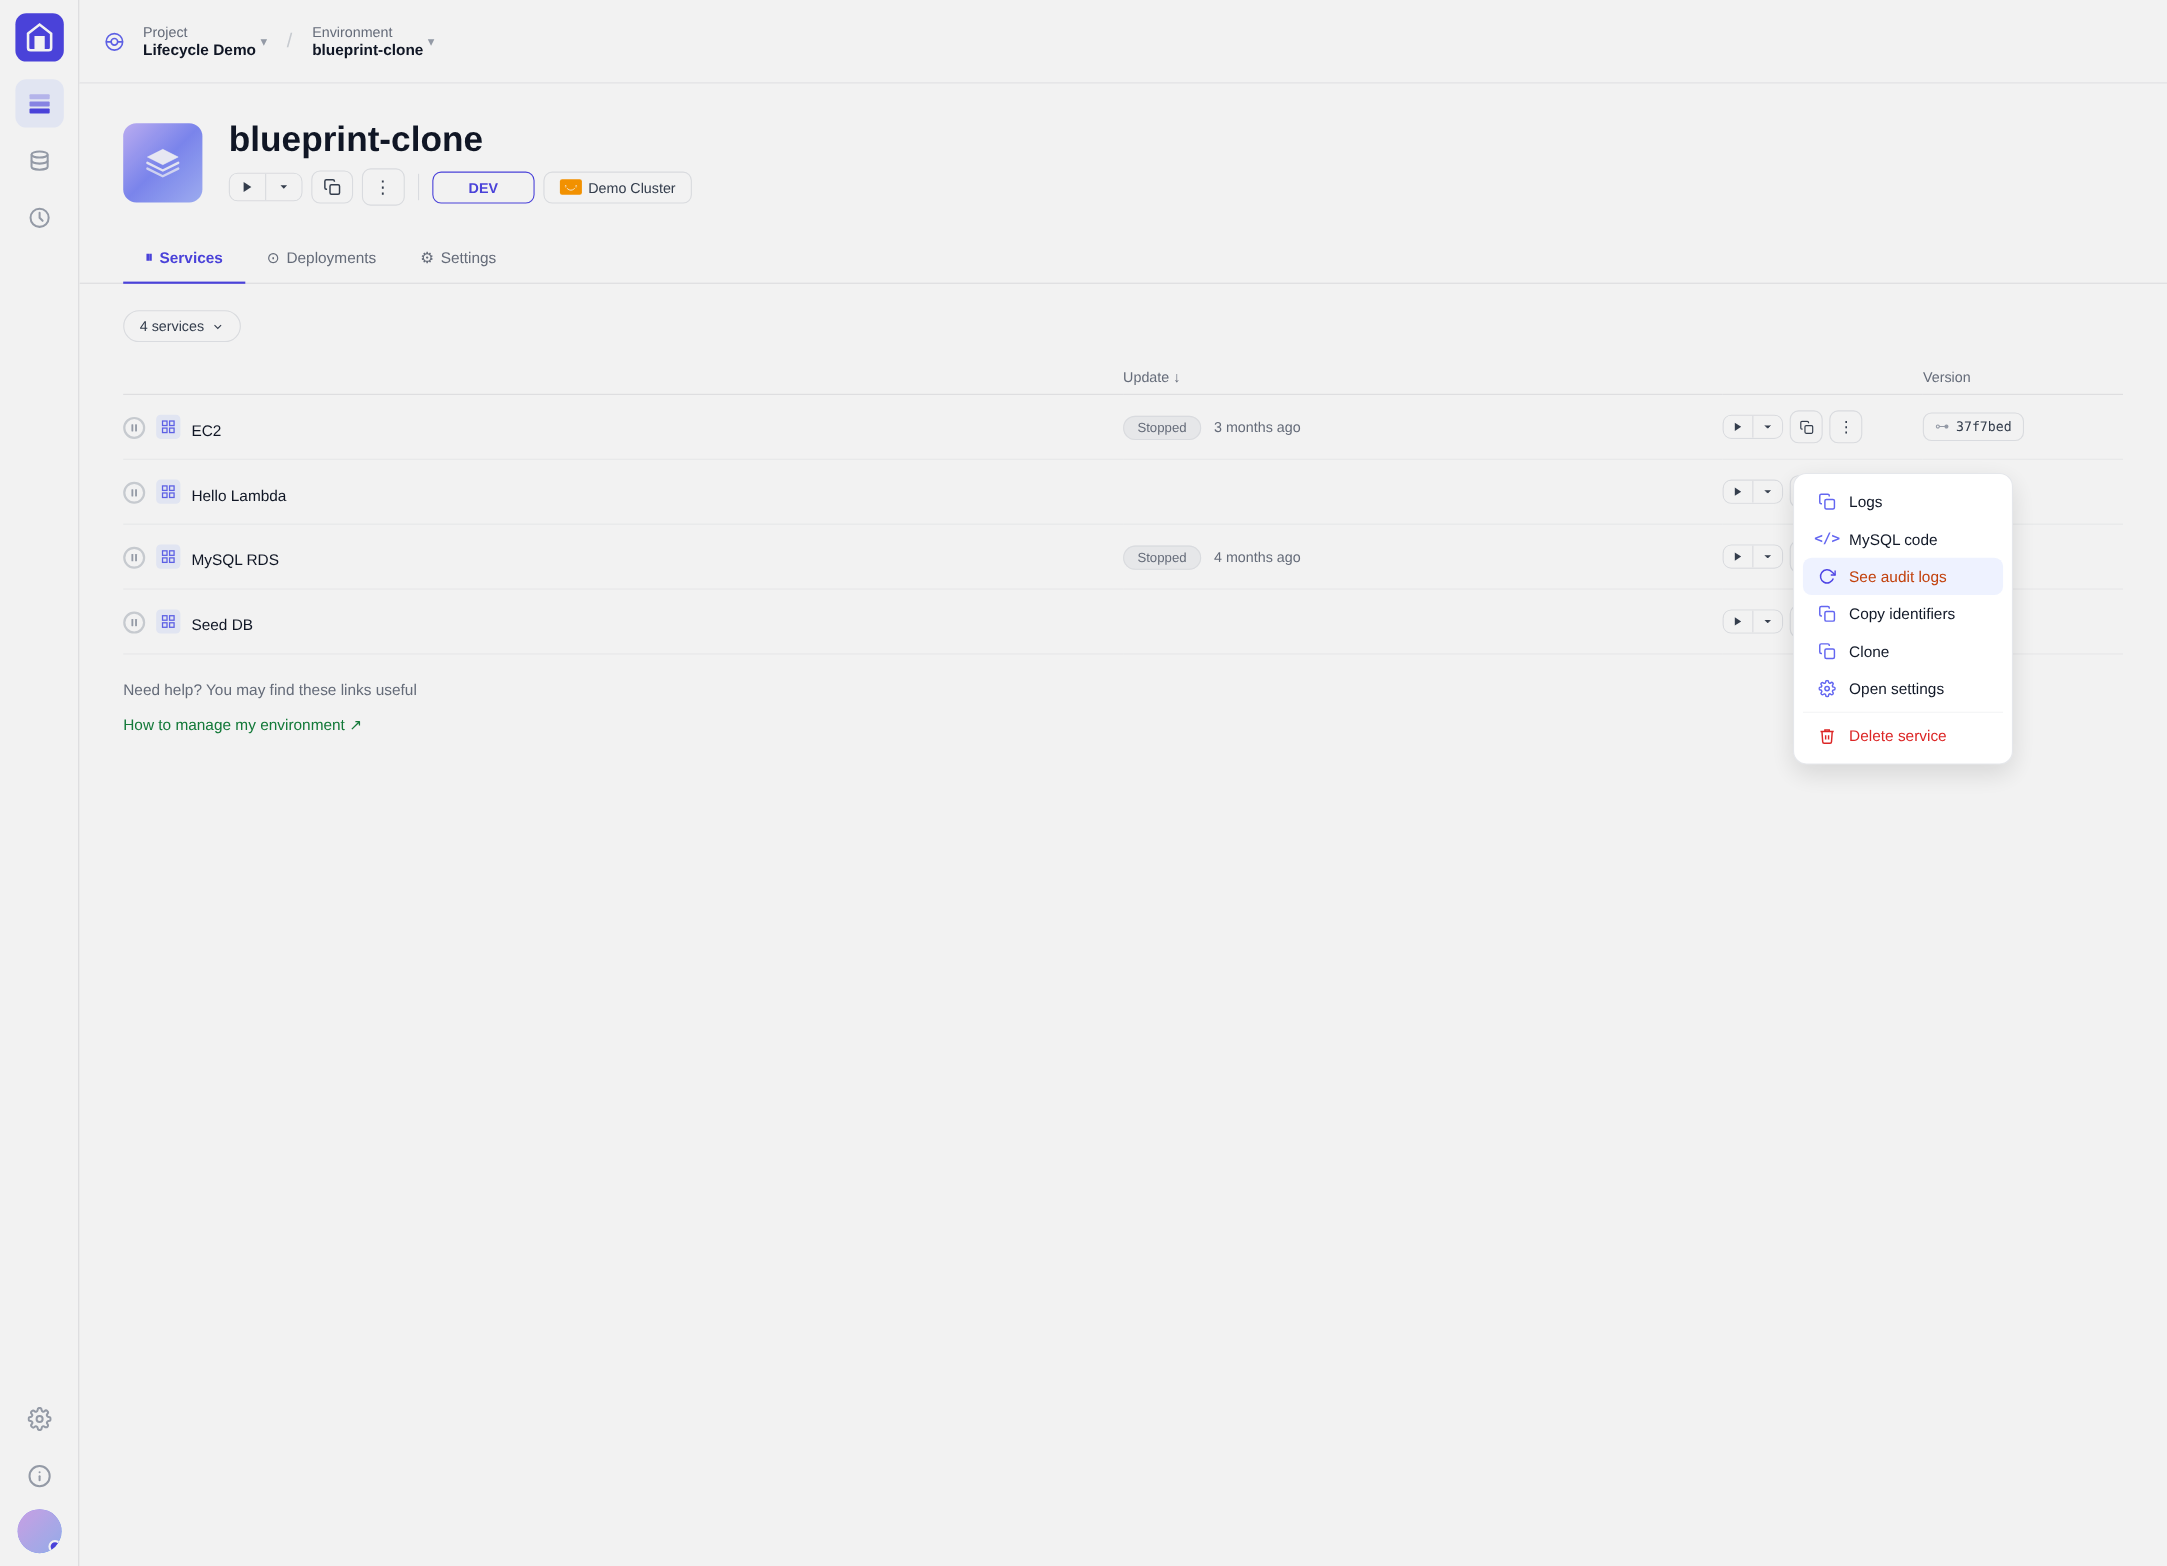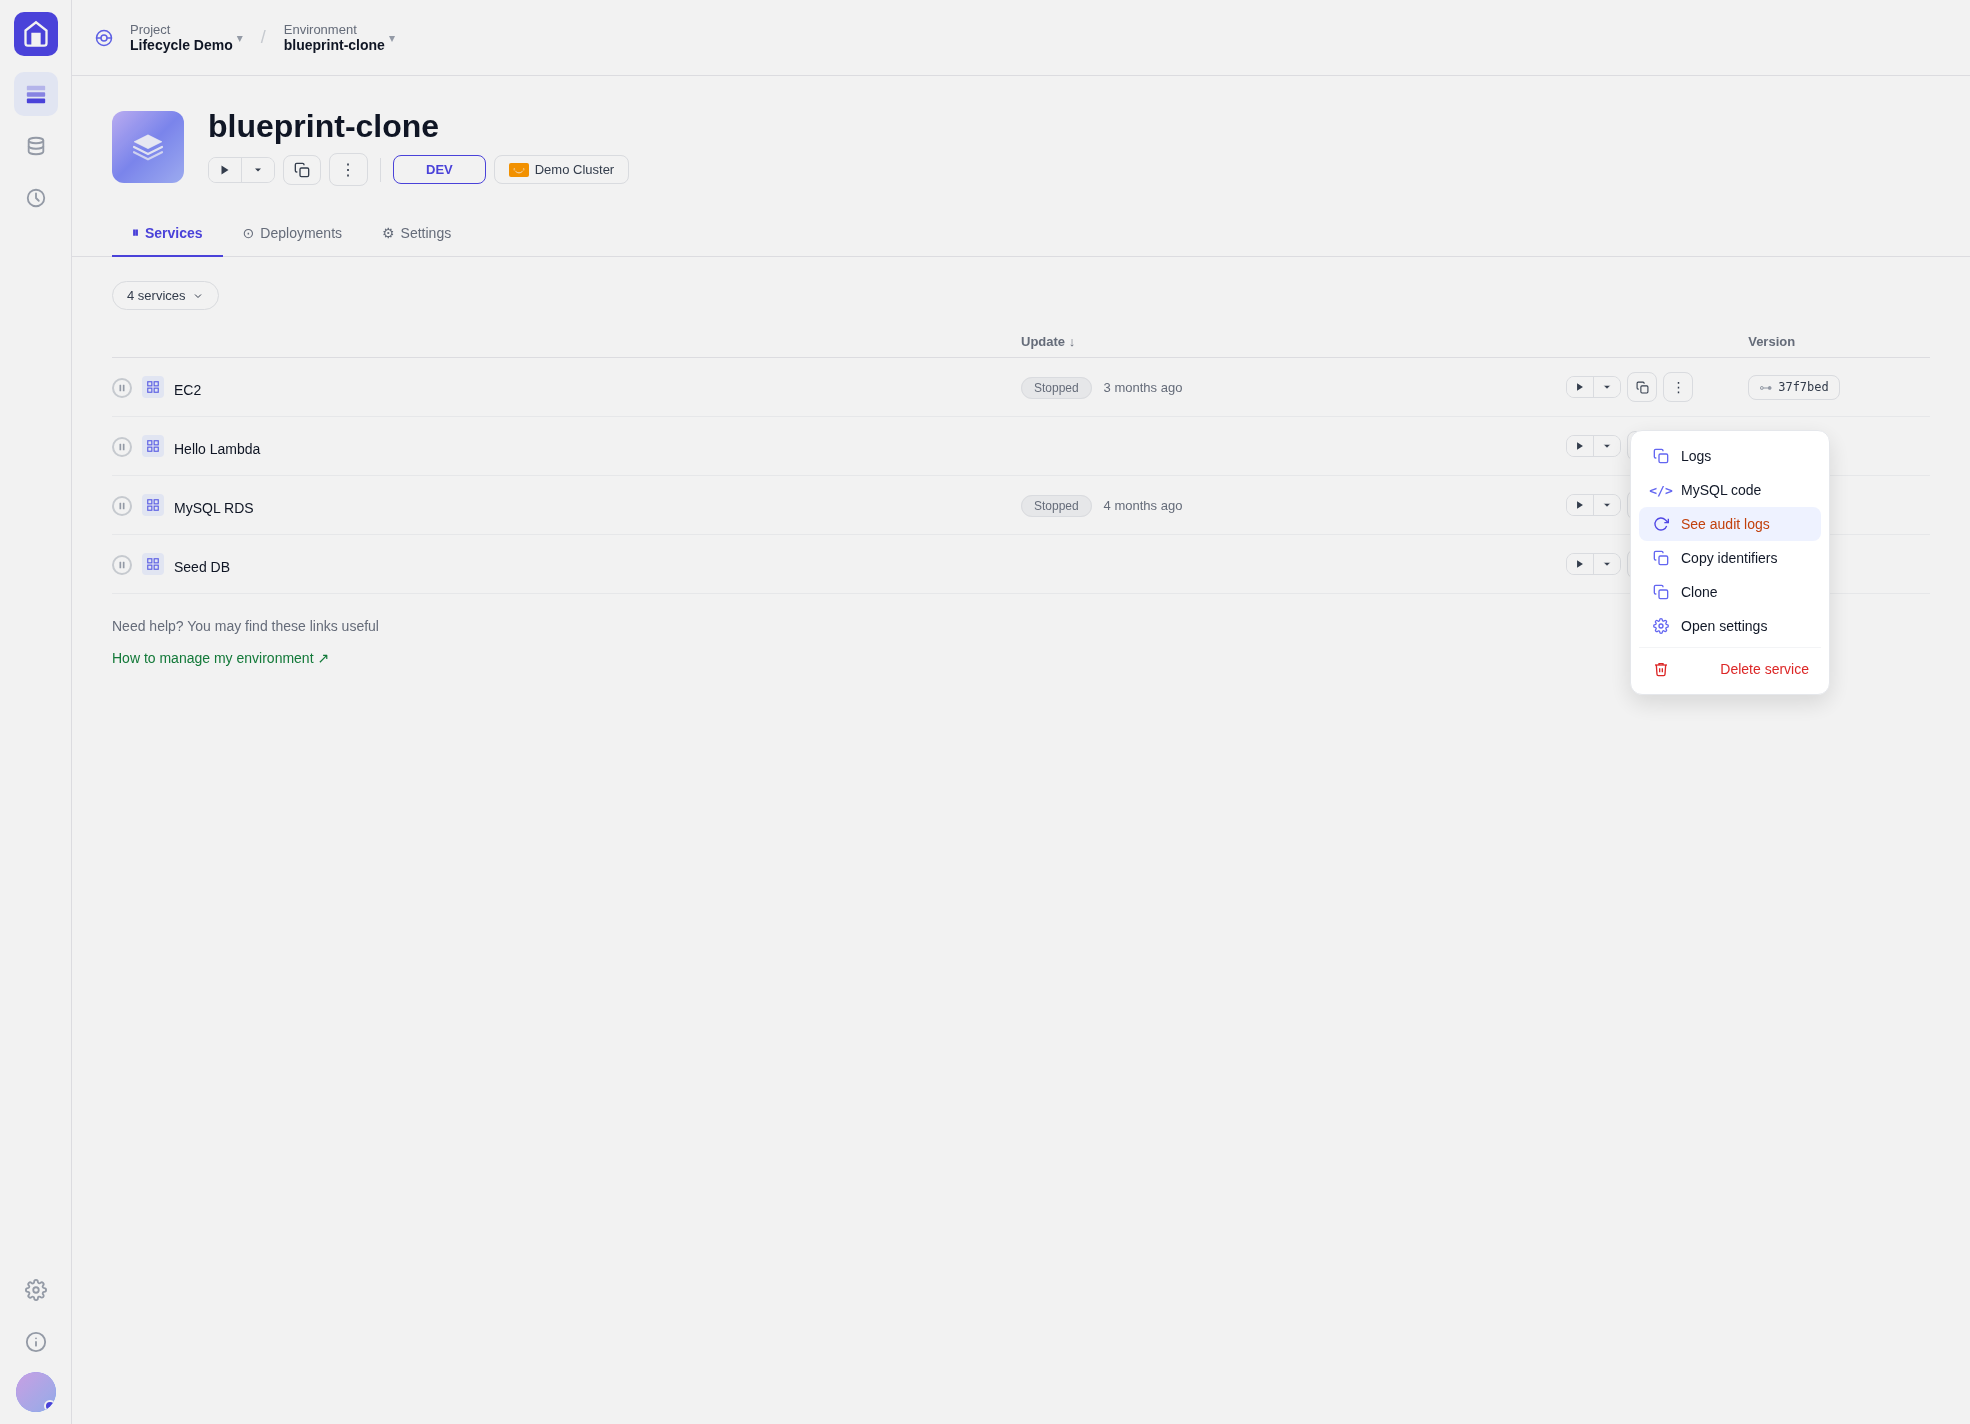--- a/index.html
+++ b/index.html
@@ -193,21 +193,21 @@
       color: #374151;
       background: #fff;
       cursor: pointer;
       display: flex; align-items: center; gap: 6px;
     }
 
     .services-table { width: 100%; border-collapse: collapse; }
     .services-table thead tr th {
       text-align: left;
       font-size: 13px;
-      font-weight: 700;
+      font-weight: 400;
       color: #6b7280;
       padding: 8px 16px 8px 0;
       border-bottom: 1px solid #e8e8ec;
     }
     .services-table tbody tr {
       border-bottom: 1px solid #f3f4f6;
     }
     .services-table tbody tr td {
       padding: 14px 16px 14px 0;
       font-size: 14px;
@@ -314,21 +314,21 @@
     }
     .menu-item {
       display: flex; align-items: center; gap: 10px;
       padding: 9px 12px;
       border-radius: 8px;
       font-size: 14px;
       color: #111827;
       cursor: pointer;
     }
     .menu-item.active-item { background: #eef2ff; color: #c2410c; }
-    .menu-item.danger { color: #dc2626; justify-content: space-between; }
+    .menu-item.danger { color: #dc2626; }
     .menu-icon { font-size: 16px; width: 20px; display: flex; align-items: center; justify-content: center; }
     .menu-icon.purple { color: #6366f1; }
     .menu-icon.red { color: #dc2626; }
     .menu-divider { height: 1px; background: #f3f4f6; margin: 4px 0; }
 
     
     .overlay {
       position: fixed; inset: 0;
       background: rgba(0,0,0,0.05);
       z-index: 50;

